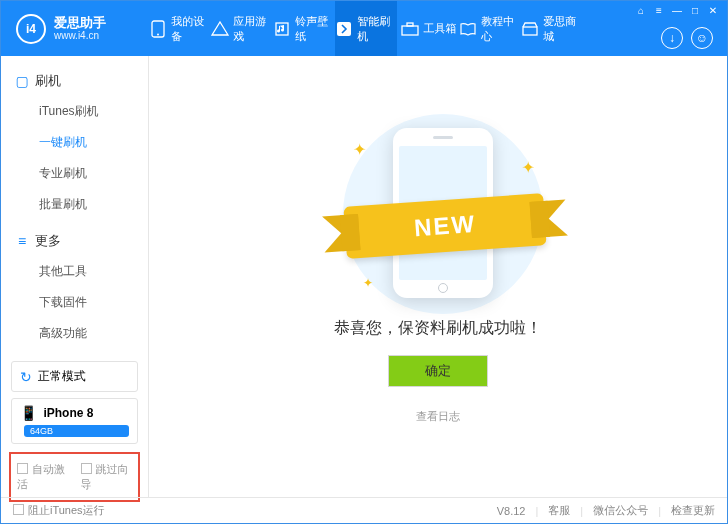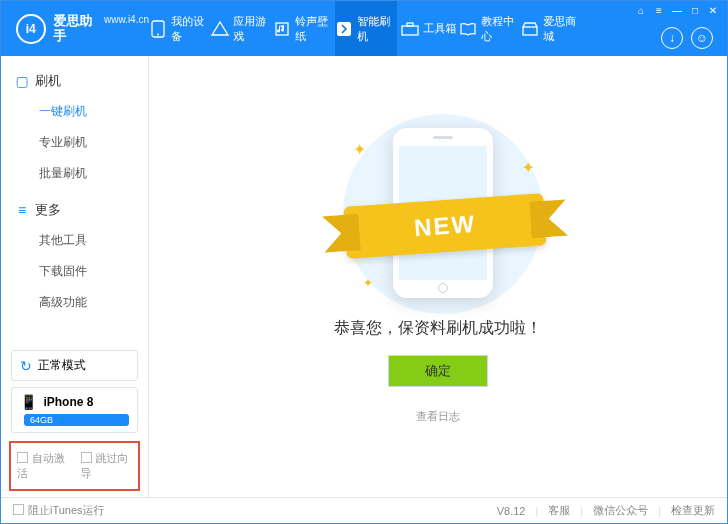--- a/index.html
+++ b/index.html
@@ -1,21 +1,21 @@
 <!DOCTYPE html>
 <html><head>
 <meta charset="utf-8">
 <style>
 *{margin:0;padding:0;box-sizing:border-box;font-family:"Microsoft YaHei",Arial,sans-serif}
 body{background:#fff}
 .app{width:728px;height:524px;border:1px solid #3a8ee6;display:flex;flex-direction:column;position:relative}
 .header{height:55px;background:#1b8afa;display:flex;align-items:center;color:#fff;padding:0;position:relative}
 .logo-area{display:flex;align-items:center;padding-left:15px;width:148px}
 .logo-circ{width:30px;height:30px;border:2px solid #fff;border-radius:50%;display:flex;align-items:center;justify-content:center;font-size:12px;font-weight:bold;color:#fff}
-.logo-txt{margin-left:8px;display:flex;flex-direction:row;line-height:1.1}
+.logo-txt{margin-left:8px;display:flex;flex-direction:column;line-height:1.1}
 .logo-txt .t1{font-size:13px;font-weight:bold}
 .logo-txt .t2{font-size:10px;opacity:.9}
 .navbar{display:flex;height:100%;flex:1}
 .nav-item{width:62px;display:flex;flex-direction:row;align-items:center;justify-content:center;cursor:pointer;font-size:11px;gap:4px}
 .nav-item.active{background:#0a74e0}
 .nav-ico{width:20px;height:18px;display:flex;align-items:center;justify-content:center}
 .top-ctrl{position:absolute;right:8px;top:4px;display:flex;gap:6px;font-size:10px;color:#fff}
 .top-ctrl span{cursor:pointer;width:12px;text-align:center}
 .round-btns{position:absolute;right:14px;bottom:7px;display:flex;gap:8px}
 .round-btn{width:22px;height:22px;border:1.5px solid #fff;border-radius:50%;display:flex;align-items:center;justify-content:center;cursor:pointer;color:#fff;font-size:12px}
@@ -142,20 +142,21 @@
     </div>
   </div>
 
   <div class="body">
     <div class="sidebar">
       <div class="side-group">
         <div class="side-head">
           <span class="gico">▢</span>
           <span>刷机</span>
         </div>
+        <div class="side-item">iTunes刷机</div>
         <div class="side-item active">一键刷机</div>
         <div class="side-item">专业刷机</div>
         <div class="side-item">批量刷机</div>
       </div>
       <div class="side-group">
         <div class="side-head">
           <span class="gico">≡</span>
           <span>更多</span>
         </div>
         <div class="side-item">其他工具</div>

